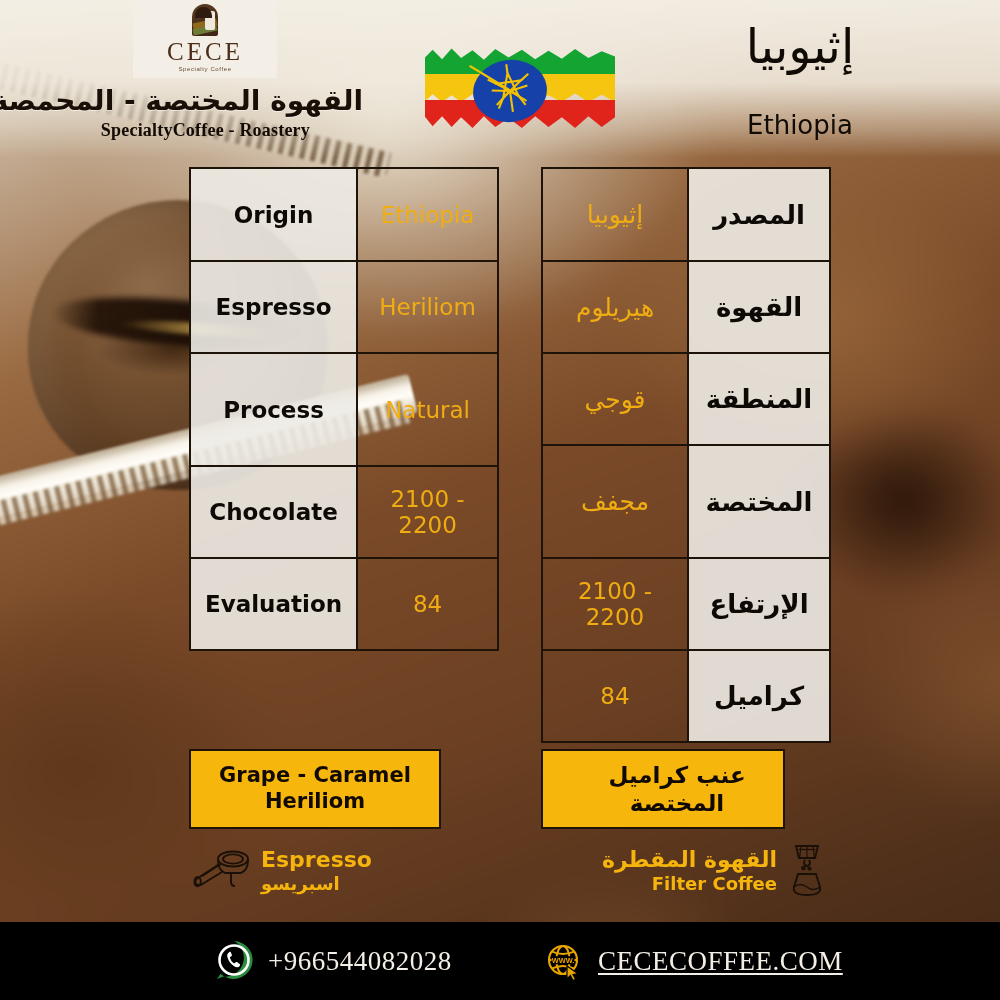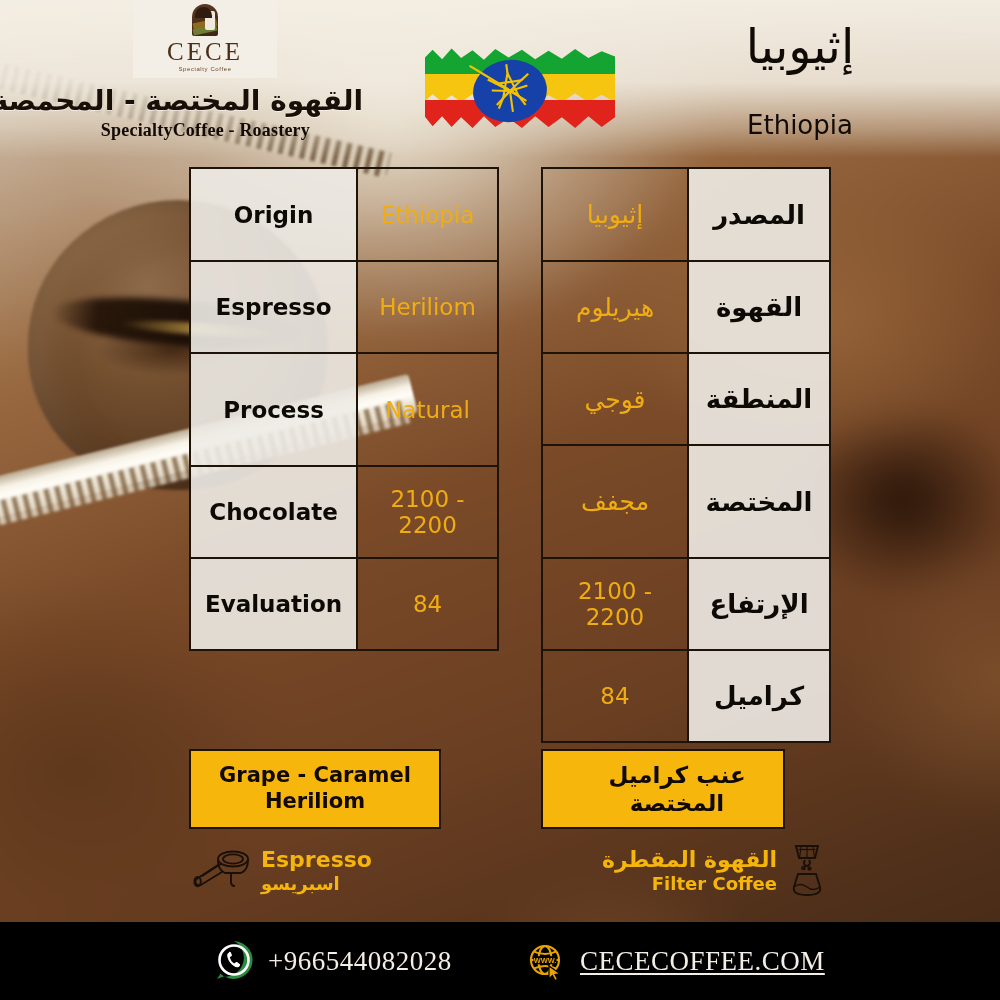--- a/index.html
+++ b/index.html
@@ -239,21 +239,21 @@
   .brew-icon { width:64px; height:52px; }
   .brew-icon.filter-i { width:44px; height:56px; }
 
   
   .footer {
     position:absolute; left:0; bottom:0; width:1000px; height:78px;
     background:#000; display:flex; align-items:center;
   }
   .fgroup { display:flex; align-items:center; gap:12px; position:absolute; }
   #f-phone { left:212px; }
-  #f-web { left:524px; }
+  #f-web { left:542px; }
   .f-ico { width:44px; height:44px; }
   .f-txt {
     font-family:"Liberation Serif", serif;
     color:#f4efe6; font-size:27px; letter-spacing:.5px;
   }
   .f-txt.u { text-decoration:underline; text-underline-offset:3px; }
 </style>
 </head>
 <body>
 

